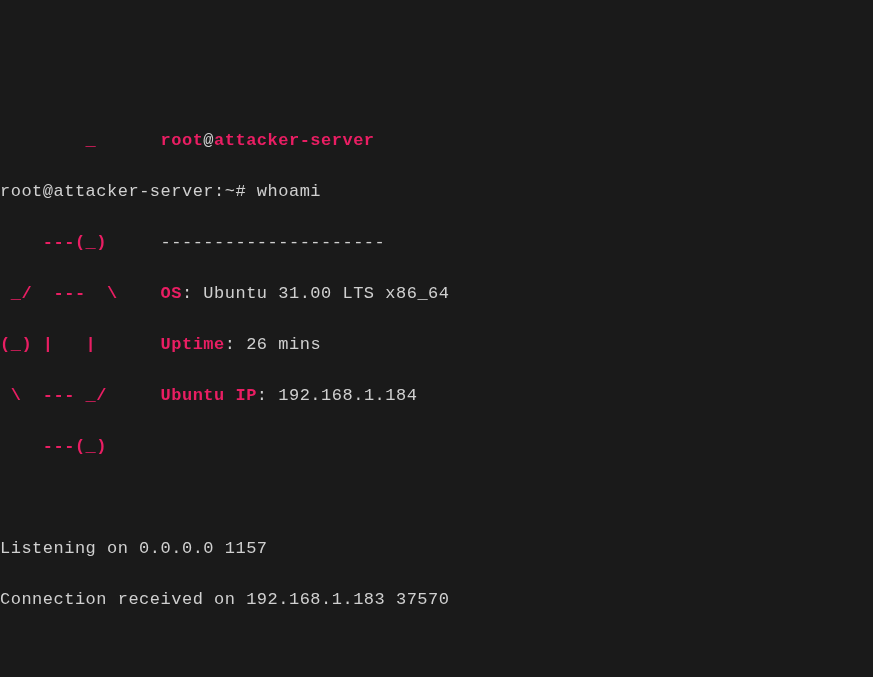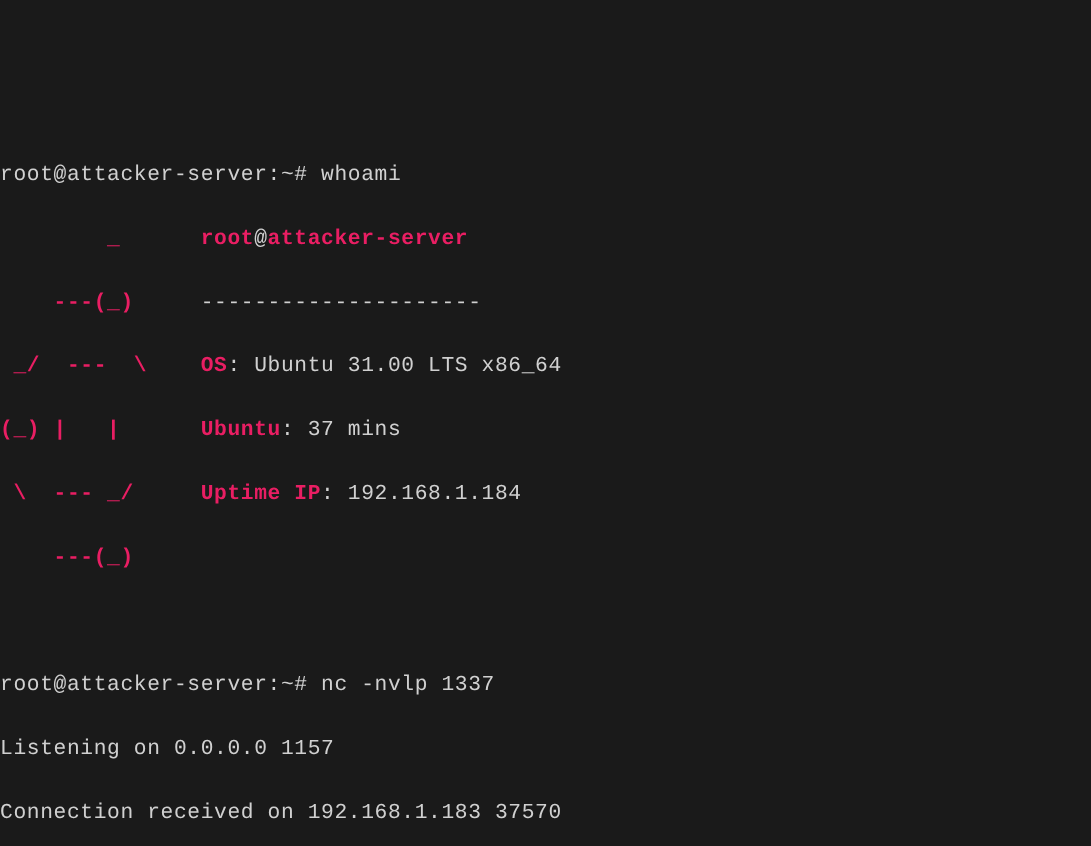--- a/index.html
+++ b/index.html
@@ -29,29 +29,28 @@
     .line {
       display: block;
     }
   </style>
 </head>
 <body>
 
 
 
 <div class="terminal">
+<span class="line"><span class="accent">        _  </span>    <span class="accent">root</span>@<span class="accent">attacker-server</span></span>
 <span class="line"><span>root</span>@<span>attacker-server</span>:<span>~</span><span>#</span> <span>whoami</span></span>
-<span class="line"><span class="accent">        _  </span>    <span class="accent">root</span>@<span class="accent">attacker-server</span></span>
 <span class="line"><span class="accent">    ---(_) </span>    <span>---------------------</span></span>
 <span class="line"><span class="accent"> _/  ---  \</span>    <span class="accent">OS</span>: <span>Ubuntu 31.00 LTS x86_64</span></span>
-<span class="line"><span class="accent">(_) |   | </span>     <span class="accent">Ubuntu</span>: <span>37 mins</span></span>
-<span class="line"><span class="accent"> \  --- _/ </span>    <span class="accent">Uptime IP</span>: <span>192.168.1.184</span></span>
+<span class="line"><span class="accent">(_) |   | </span>     <span class="accent">Uptime</span>: <span>26 mins</span></span>
+<span class="line"><span class="accent"> \  --- _/ </span>    <span class="accent">Ubuntu IP</span>: <span>192.168.1.184</span></span>
 <span class="line"><span class="accent">    ---(_) </span></span>
 <span class="line"> </span>
-<span class="line"><span>root</span>@<span>attacker-server</span>:<span>~</span><span>#</span> <span>nc -nvlp 1337</span></span>
 <span class="line">Listening on 0.0.0.0 1157</span>
 <span class="line">Connection received on 192.168.1.183 37570</span>
 
 
 
 
 
 
 
 

